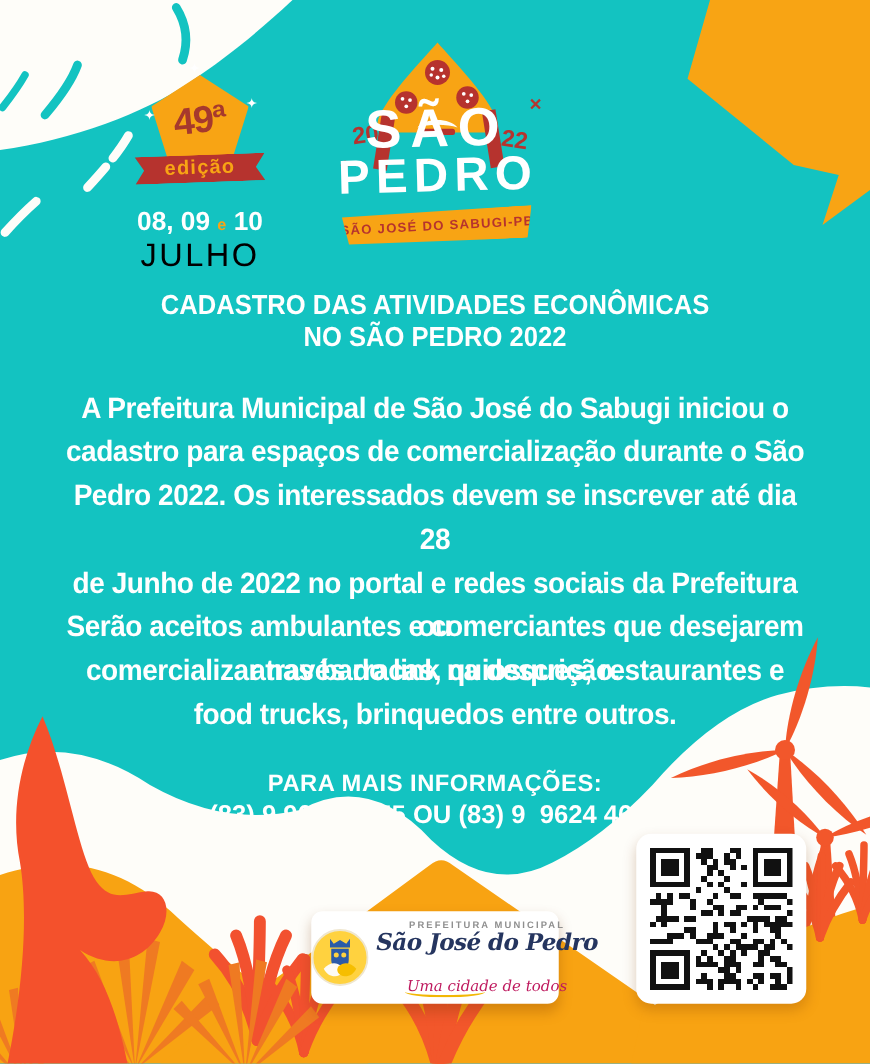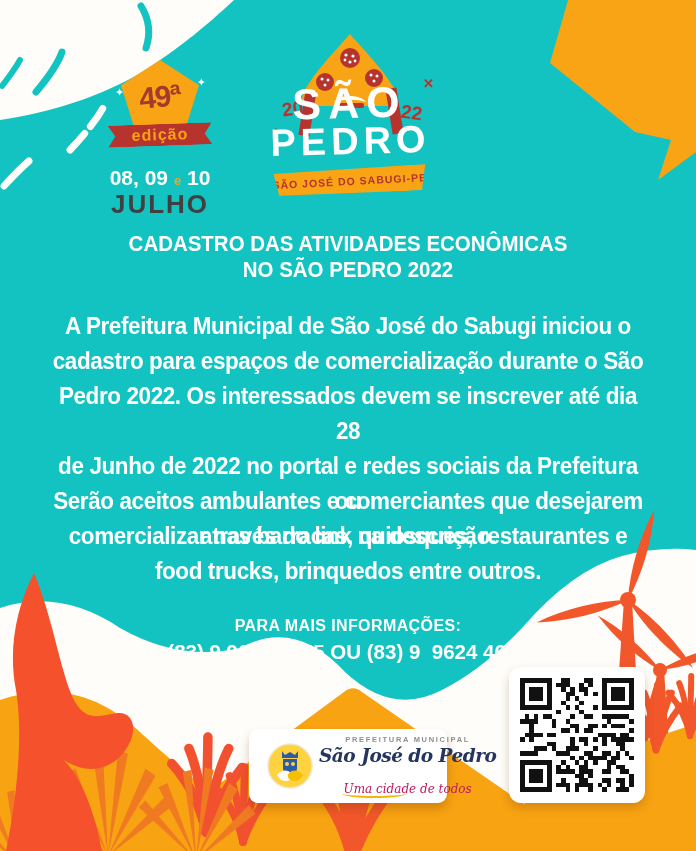--- a/index.html
+++ b/index.html
@@ -32,21 +32,21 @@
   .sp1{left:-6px;top:26px;} .sp2{right:-7px;top:16px;} .sp3{left:30px;top:-12px;}
   .edition-ribbon{
     width:104px;height:22px;margin:-6px auto 0;background:#B6332E;
     clip-path:polygon(0 0,100% 0,93% 50%,100% 100%,0 100%,7% 50%);
     display:flex;align-items:center;justify-content:center;
     transform:rotate(-2deg);
   }
   .edition-ribbon span{color:#F8A414;font-weight:bold;font-size:16px;letter-spacing:1px;}
   .badge-dates{margin-top:20px;font-weight:bold;font-size:21px;letter-spacing:0;}
   .badge-dates .conn{color:#F8A414;font-size:13px;}
-  .badge-month{color:#404040;font-weight:bold;font-size:26px;letter-spacing:2px;margin-top:-1px;}
+  .badge-month{color:#000000;font-weight:normal;font-size:26px;letter-spacing:2px;margin-top:-1px;}
 
   
   .logo{left:238px;top:32px;width:224px;text-align:center;}
   .balloon{margin:0 auto;}
   .logo-years{position:absolute;color:#B6332E;font-weight:bold;font-size:19px;}
   .yl{left:44px;top:66px;transform:rotate(-8deg);}
   .yr{right:40px;top:70px;transform:rotate(8deg);}
   .streamer{position:absolute;width:11px;height:46px;background:#B6332E;}
   .st-l{left:64px;top:58px;transform:rotate(9deg);}
   .st-r{right:62px;top:56px;transform:rotate(-9deg);}
@@ -70,42 +70,42 @@
     transform:scaleX(.93);transform-origin:50% 0;letter-spacing:0;
   }
   .body-text{
     left:34px;top:309px;width:628px;text-align:center;color:#fff;
     font-weight:bold;font-size:23.5px;line-height:35px;white-space:pre-line;
     transform:scaleX(.955);transform-origin:50% 0;letter-spacing:-.4px;
   }
   .body-text.p2{top:484px;}
   .info-label{
     left:0;top:617px;width:696px;text-align:center;color:#fff;
-    font-weight:bold;font-size:16px;letter-spacing:.4px;
+    font-weight:bold;font-size:19px;letter-spacing:.4px;
   }
   .phones{
     left:0;top:640px;width:696px;text-align:center;color:#fff;
     font-weight:bold;font-size:20.5px;white-space:pre-wrap;letter-spacing:0;
   }
 
   
   .scenery{left:0;top:500px;}
 
   
   .qr-card{
     left:509px;top:667px;width:136px;height:136px;background:#fff;border-radius:12px;
     box-shadow:0 5px 10px rgba(120,50,0,.25);
     display:flex;align-items:center;justify-content:center;
   }
 
   
   .footer-card{
     left:249px;top:729px;width:198px;height:74px;background:#fff;border-radius:9px;
     box-shadow:0 6px 10px rgba(120,50,0,.28);
-    display:flex;align-items:center;padding:0 18px;box-sizing:border-box;gap:6px;
+    display:flex;align-items:center;padding:0 0;box-sizing:border-box;gap:6px;
   }
   .crest{flex:0 0 auto;}
   .footer-text{flex:1;text-align:center;line-height:1;}
   .org-line{color:#8f8f8f;font-size:7.5px;letter-spacing:1.7px;font-weight:bold;}
   .org-name{
     color:#25355F;font-family:"DejaVu Serif",serif;font-style:italic;font-weight:bold;
     font-size:18.5px;margin-top:3px;white-space:nowrap;letter-spacing:-.5px;
   }
   .org-slogan{
     color:#be185d;font-family:"DejaVu Serif",serif;font-style:italic;

